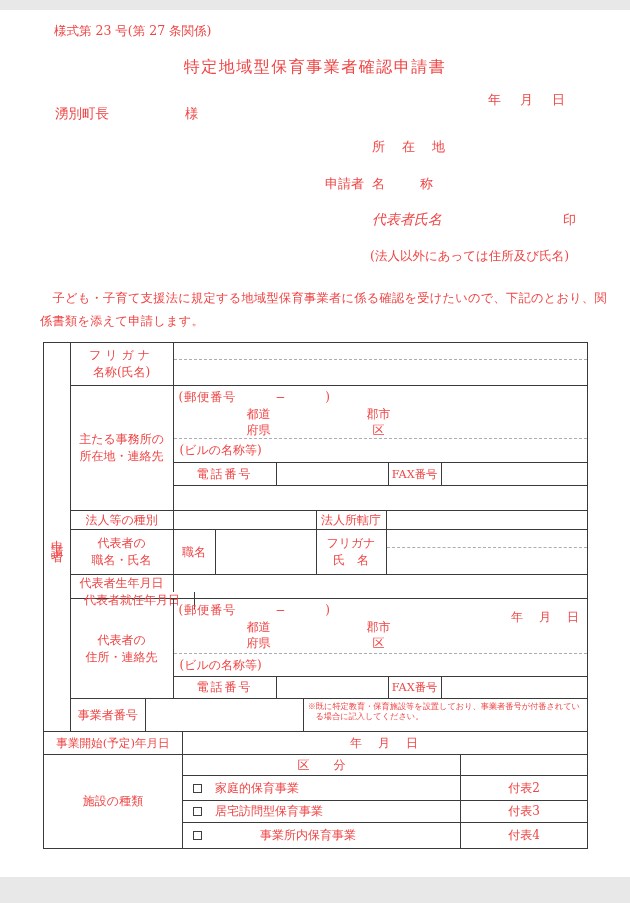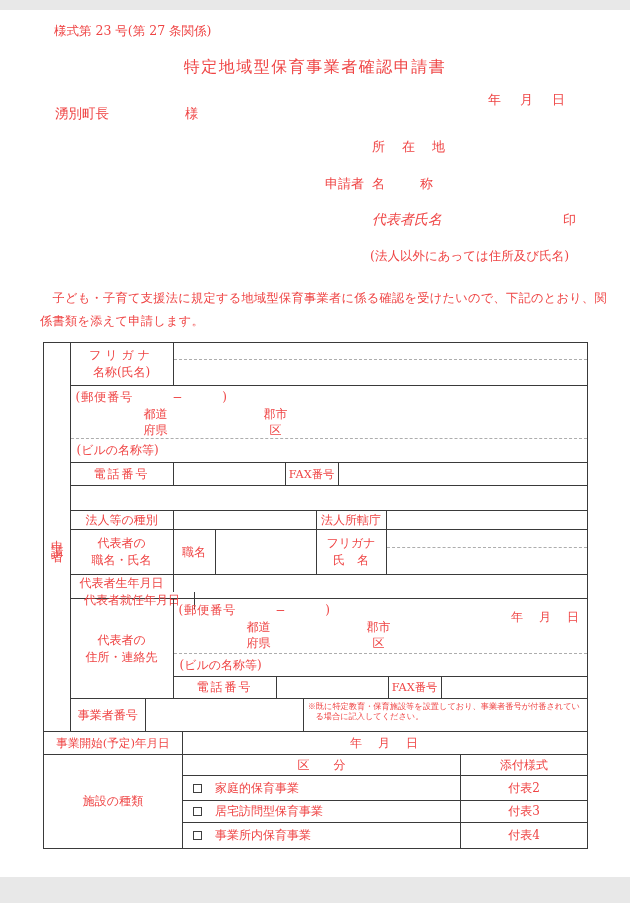--- a/index.html
+++ b/index.html
@@ -90,20 +90,24 @@
             <span class="ls4">フリガナ</span>
             <span>名称(氏名)</span>
           </div>
           <div class="col grow">
             <div class="cell bbd" style="height:17px;"></div>
             <div class="cell grow"></div>
           </div>
         </div>
 
         <div class="row bb" style="height:125px;">
+          <div class="lblcol br">
+            <span>主たる事務所の</span>
+            <span>所在地・連絡先</span>
+          </div>
           <div class="col grow">
             <div class="addr-cell bbd">
               <span class="postal-line">(郵便番号　　　−　　　)</span>
               <span class="stack pref">
                 <span>都道</span>
                 <span>府県</span>
               </span>
               <span class="stack city">
                 <span>郡市</span>
                 <span>区</span>
@@ -225,44 +229,41 @@
 
     <div class="row">
       <div class="cell c br wide-lbl">
           <span>施設の種類</span>
         </div>
       <div class="col grow">
         <div class="row bb" style="height:21px;">
           <div class="cell c br" style="width:278px;">
               <span>区　　分</span>
             </div>
-          <div class="cell c grow">
-              <span>添付様式</span>
-            </div>
         </div>
         <div class="row bb" style="height:25px;">
           <div class="cell br" style="width:278px;">
             <span class="cb"></span>
             <span>家庭的保育事業</span>
           </div>
           <div class="cell c grow">
               <span>付表2</span>
             </div>
         </div>
         <div class="row bb" style="height:22px;">
           <div class="cell br" style="width:278px;">
             <span class="cb"></span>
             <span>居宅訪問型保育事業</span>
           </div>
           <div class="cell c grow">
               <span>付表3</span>
             </div>
         </div>
         <div class="row" style="height:25px;">
-          <div class="cell br" style="width:278px;">
+          <div class="cell br" style="width:278px;gap:45px;">
             <span class="cb"></span>
             <span>事業所内保育事業</span>
           </div>
           <div class="cell c grow">
               <span>付表4</span>
             </div>
         </div>
       </div>
     </div>
 

